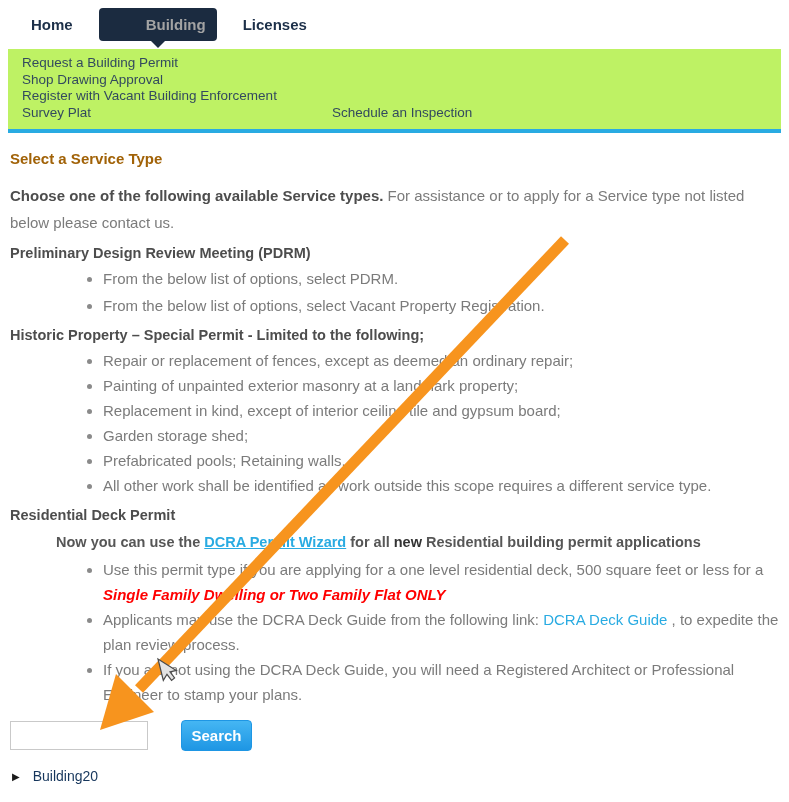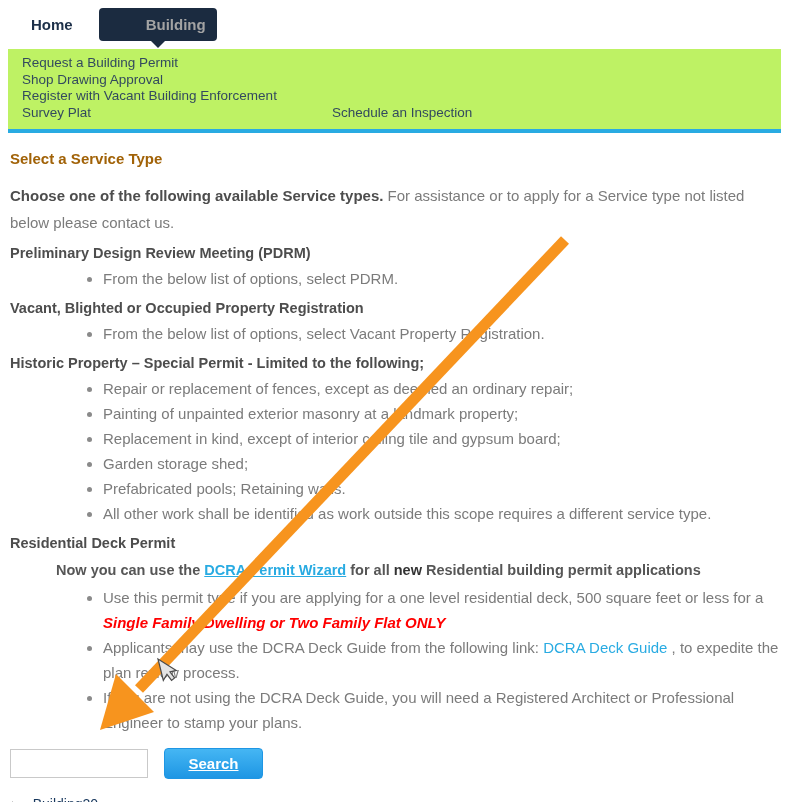--- a/index.html
+++ b/index.html
@@ -51,34 +51,35 @@
   .search-row { margin: 13px 0 0 0; display: flex; align-items: center; }
   .search-input {
     width: 138px; height: 29px; border: 1px solid #c9c9c9; background: #ffffff;
     font-size: 14px; padding: 0 6px; outline: none;
   }
   .btn {
     background: linear-gradient(#45b6f3, #1e96e4); color: #ffffff; font-weight: bold;
     border: 1px solid #1e96e4; border-radius: 4px; font-size: 15px; cursor: pointer;
     font-family: "Liberation Sans", sans-serif;
   }
-  .search-btn { margin-left: 16px; width: 99px; height: 31px; text-decoration: underline; }
+  .search-btn { margin-left: 33px; width: 71px; height: 31px; }
   
   .tree-row { margin: 17px 0 0 2px; display: flex; align-items: center; cursor: pointer; }
   .caret { font-size: 10px; color: #1a1a1a; margin-right: 13px; }
   .tree-label { color: #16365c; font-size: 14px; }
   
   .overlay { position: absolute; left: 0; top: 0; width: 789px; height: 802px; pointer-events: none; z-index: 20; }
 </style>
 </head>
 <body>
 
 <nav class="topnav">
   <a class="nav-item">Home</a>
   <a class="nav-item active">Building</a>
+  <a class="nav-item">Licenses</a>
 </nav>
 
 <div class="panel">
   <a>Request a Building Permit</a>
   <a>Shop Drawing Approval</a>
   <a>Register with Vacant Building Enforcement</a>
   <a>Survey Plat</a>
   <a class="col2">Schedule an Inspection</a>
 </div>
 
@@ -86,21 +87,20 @@
   <h2 class="page-title">Select a Service Type</h2>
 
   <p class="intro"><strong>Choose one of the following available Service types.</strong>
     <span>For assistance or to apply for a Service type not listed below please contact us.</span></p>
 
   <h3 class="sec">Preliminary Design Review Meeting (PDRM)</h3>
   <ul class="bullets">
     <li>From the below list of options, select PDRM.</li>
   </ul>
 
-  <h3 class="sec">Vacant, Blighted or Occupied Property Registration</h3>
   <ul class="bullets">
     <li>From the below list of options, select Vacant Property Registration.</li>
   </ul>
 
   <h3 class="sec">Historic Property – Special Permit - Limited to the following;</h3>
   <ul class="bullets">
     <li>Repair or replacement of fences, except as deemed an ordinary repair;</li>
     <li>Painting of unpainted exterior masonry at a landmark property;</li>
     <li>Replacement in kind, except of interior ceiling tile and gypsum board;</li>
     <li>Garden storage shed;</li>

